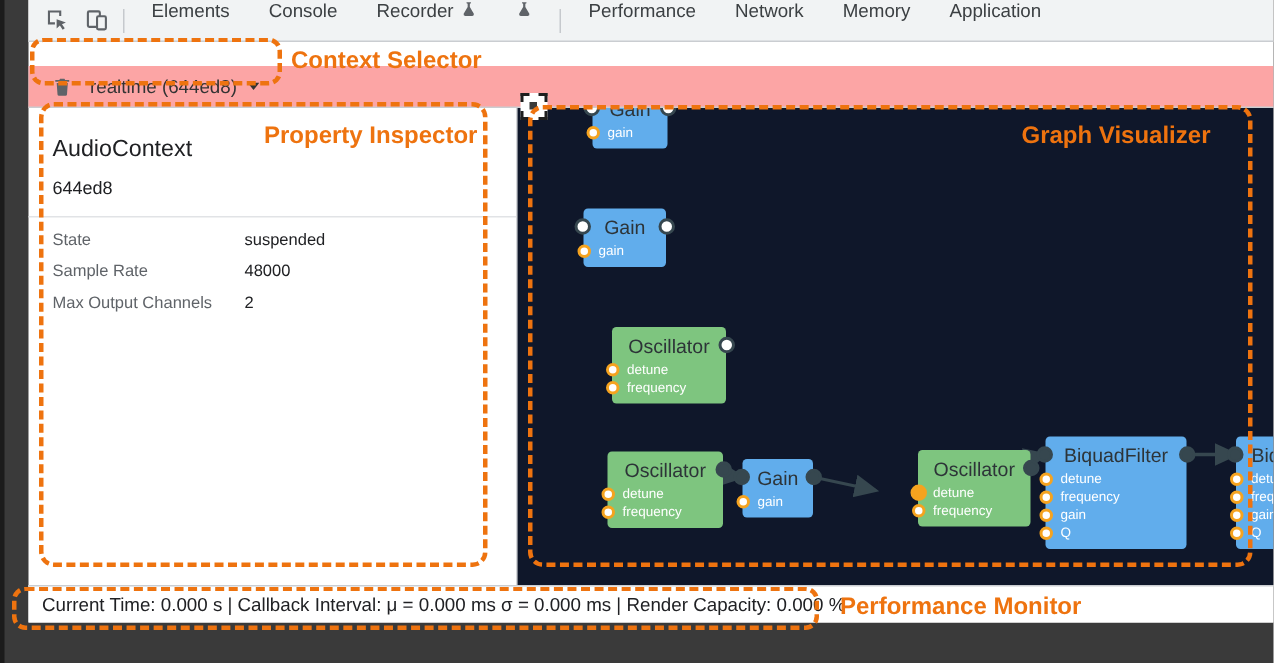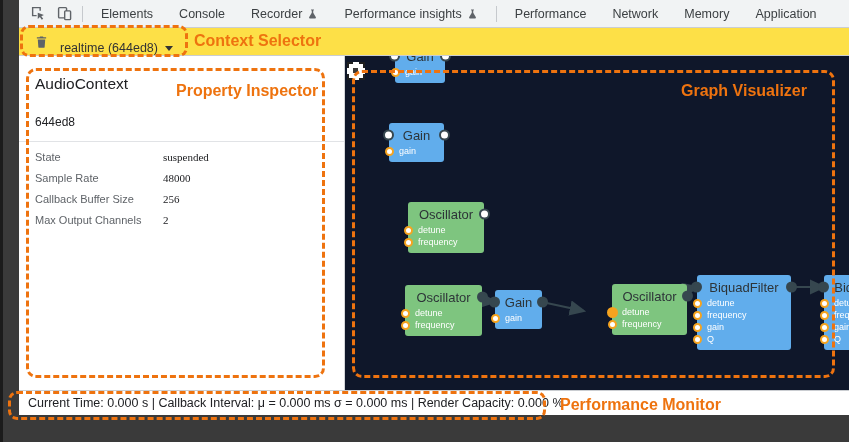--- a/index.html
+++ b/index.html
@@ -8,37 +8,37 @@
   .screen::before { content:""; position:absolute; left:0; top:0; width:3px; height:100%; background:#1b1b1b; }
 
   .devtools { position:absolute; left:19px; top:0; width:830px; height:415px; background:#fff;
               display:flex; flex-direction:column; }
 
   
   .tabbar { height:28px; background:#f1f3f4; border-bottom:1px solid #cacdd1;
             display:flex; align-items:center; padding-left:6px; flex:none; }
   .toolbtn { width:26px; height:26px; display:flex; align-items:center; justify-content:center; }
   .vdiv { width:1px; height:16px; background:#c6c9cd; margin:0 5px; flex:none; }
-  .tab { padding:0 13px; height:100%; display:flex; align-items:center; gap:5px;
+  .tab { padding:0 13px; height:100%; display:flex; align-items:flex-start; gap:5px;
          font-size:12.5px; color:#3c4043; white-space:nowrap; }
 
   
-  .contextbar { height:28px; background:#fde047; border-bottom:1px solid #cacdd1;
-                display:flex; align-items:flex-end; padding-left:13px; gap:10px; flex:none; }
+  .contextbar { height:28px; background:#fca5a5; border-bottom:1px solid #cacdd1;
+                display:flex; align-items:center; padding-left:13px; gap:10px; flex:none;margin-top:16px; }
   .context-select { display:flex; align-items:center; gap:7px; font-size:12.5px; color:#333; }
 
   
   .main { flex:1; display:flex; min-height:0; }
   .inspector { width:326px; border-right:1px solid #d4d6d9; padding:10px 0 0 16px; flex:none; }
   .audio-title { font-size:15.5px; font-weight:400; color:#202124; margin-top:9px; }
-  .ctx-id { font-size:12px; color:#202124; margin-top:22px; }
+  .ctx-id { font-size:12px; color:#202124; margin-top:9px; }
   .hdivider { height:1px; background:#e1e3e6; margin:12px 0 9px -16px; }
   .prop-row { display:flex; align-items:flex-start; height:21px; font-size:11px; }
   .prop-label { width:128px; color:#5f6368; flex:none; }
-  .prop-value { color:#202124;font-family:Liberation Serif, serif; }
+  .prop-value { color:#202124; }
 
   .graph { flex:1; position:relative; overflow:hidden; background:#0f172a; }
   .graph svg.edges { position:absolute; left:0; top:0; }
 
   
   .node { position:absolute; border-radius:3px; }
   .node.blue { background:#61adec; }
   .node.green { background:#7ec57f;margin-left:28px; }
   .title-row { position:relative; height:18px; margin-top:3px; padding:0 10px;
                display:flex; align-items:center; justify-content:center;
@@ -109,21 +109,20 @@
           </div>
           <div class="tab">
             <span>Recorder</span>
             <span class="icon">
               <svg width="11" height="12" viewBox="0 0 12 12">
                 <path d="M4.4 1h3.2v.9l-.8.2v2.4l2.9 5A1.2 1.2 0 018.6 11H3.4a1.2 1.2 0 01-1.1-1.5l2.9-5V2.1l-.8-.2z" fill="#5f6368"></path>
               </svg>
             </span>
           </div>
           <div class="tab">
-            <span>Performance insights</span>
             <span class="icon">
               <svg width="11" height="12" viewBox="0 0 12 12">
                 <path d="M4.4 1h3.2v.9l-.8.2v2.4l2.9 5A1.2 1.2 0 018.6 11H3.4a1.2 1.2 0 01-1.1-1.5l2.9-5V2.1l-.8-.2z" fill="#5f6368"></path>
               </svg>
             </span>
           </div>
           <div class="vdiv" style="align-self: center;"></div>
           <div class="tab">
             <span>Performance</span>
           </div>
@@ -163,24 +162,20 @@
         <div class="ctx-id">644ed8</div>
         <div class="hdivider"></div>
         <div id="props-host">
             <div class="prop-row">
               <div class="prop-label">State</div>
               <div class="prop-value">suspended</div>
             </div>
             <div class="prop-row">
               <div class="prop-label">Sample Rate</div>
               <div class="prop-value">48000</div>
-            </div>
-            <div class="prop-row">
-              <div class="prop-label">Callback Buffer Size</div>
-              <div class="prop-value">256</div>
             </div>
             <div class="prop-row">
               <div class="prop-label">Max Output Channels</div>
               <div class="prop-value">2</div>
             </div>
           </div>
       </div>
 
       <div class="graph">
         <svg class="edges" id="edges-svg" width="503" height="334">

